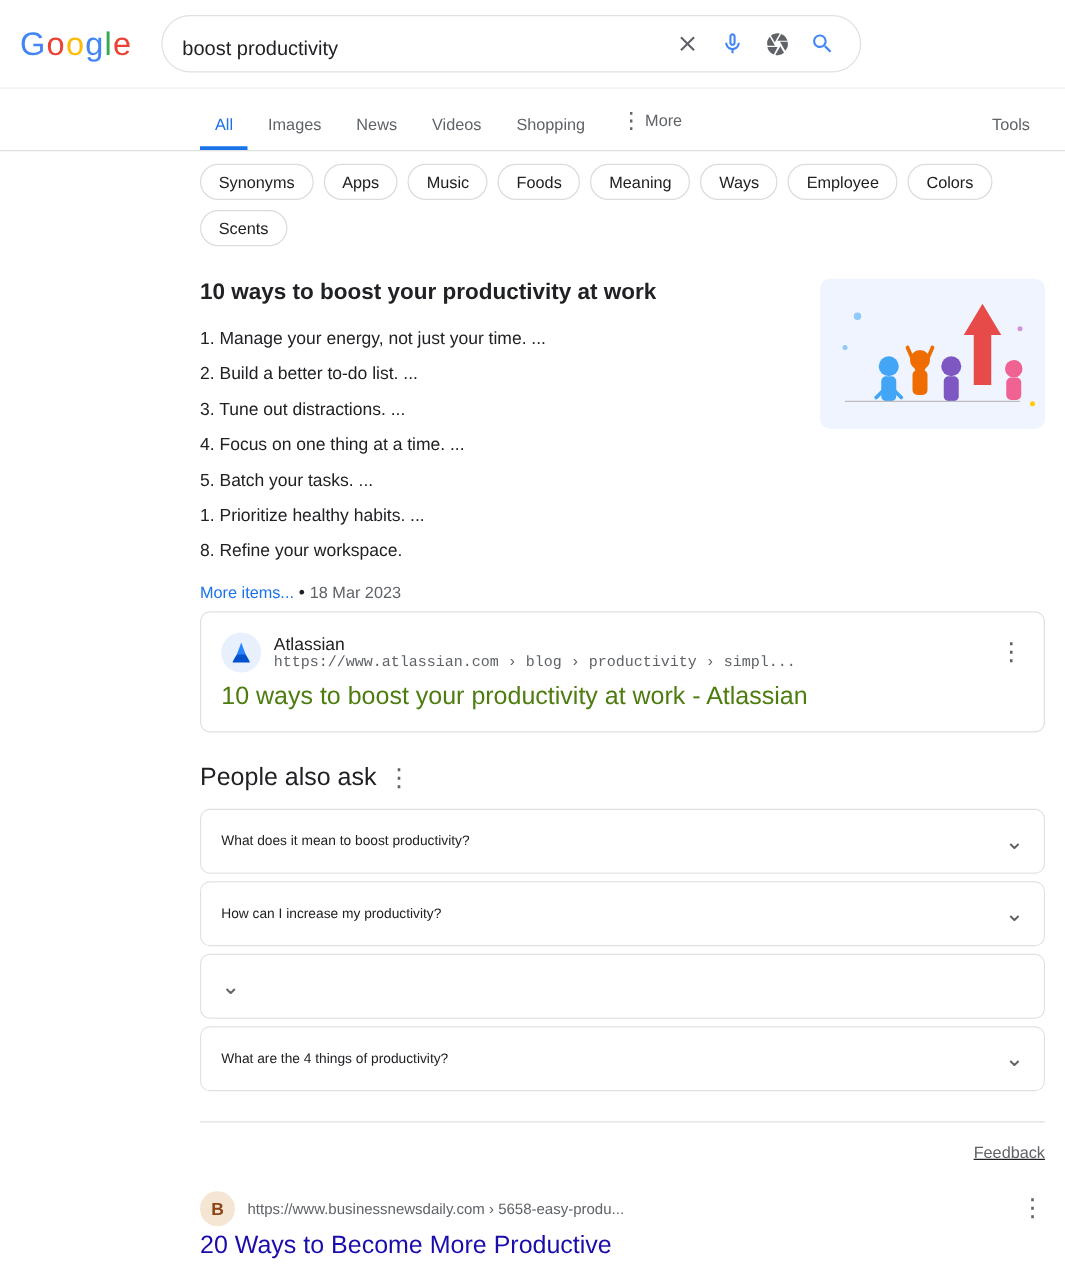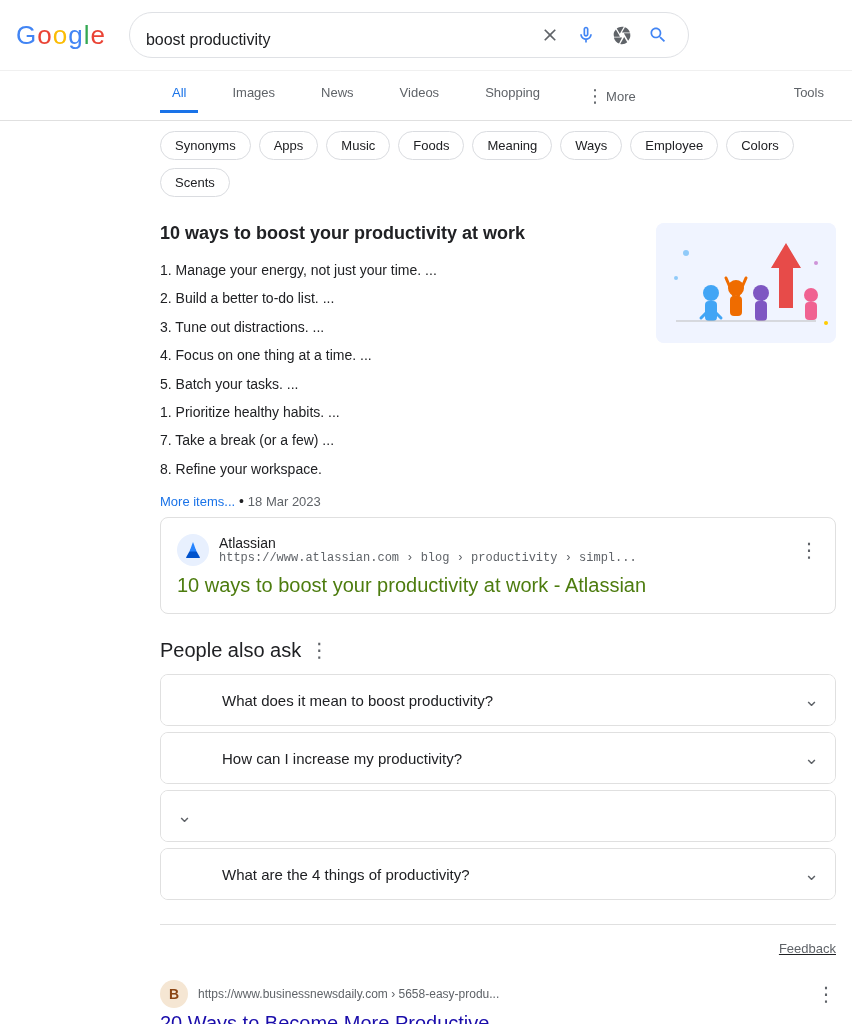--- a/index.html
+++ b/index.html
@@ -12,21 +12,21 @@
     .logo-red { color: #EA4335; }
     .logo-yellow { color: #FBBC05; }
     .logo-green { color: #34A853; }
 
     .search-bar { display: flex; align-items: flex-end; border: 1px solid #dfe1e5; border-radius: 24px; padding: 8px 16px; flex: 1; max-width: 560px; gap: 8px; box-shadow: none; }
     .search-input { border: none; outline: none; flex: 1; font-size: 16px; color: #202124; background: transparent; }
     .search-icons { display: flex; align-items: center; gap: 8px; }
     .search-icon-btn { background: none; border: none; cursor: pointer; padding: 4px; display: flex; align-items: center; }
 
     
-    .nav-tabs { display: flex; align-items: flex-start; padding: 4px 16px 0 160px; border-bottom: 1px solid #e0e0e0; gap: 22px; }
+    .nav-tabs { display: flex; align-items: flex-end; padding: 4px 16px 0 160px; border-bottom: 1px solid #e0e0e0; gap: 4px; }
     .nav-tab { padding: 10px 12px; font-size: 13px; color: #5f6368; cursor: pointer; border-bottom: 3px solid transparent; text-decoration: none; display: flex; align-items: center; gap: 4px; white-space: nowrap; }
     .nav-tab.active { color: #1a73e8; border-bottom: 3px solid #1a73e8; }
     .nav-tab-more { display: flex; align-items: center; gap: 2px; }
     .tools-tab { margin-left: auto; }
 
     
     .filter-chips { display: flex; align-items: center; padding: 10px 16px 10px 160px; gap: 8px; flex-wrap: wrap; }
     .chip { border: 1px solid #dadce0; border-radius: 16px; padding: 6px 14px; font-size: 13px; color: #202124; cursor: pointer; white-space: nowrap; }
 
     
@@ -50,21 +50,21 @@
     .source-meta { flex: 1; }
     .source-name { font-size: 14px; color: #202124; font-weight: 500; }
     .source-url { font-size: 12px; color: #5f6368; font-family: Liberation Mono, monospace; }
     .source-link-title { font-size: 20px; color: #4d7c0f; text-decoration: none; cursor: pointer; }
 
     
     .section-title { font-size: 20px; font-weight: 400; color: #202124; margin-bottom: 12px; display: flex; align-items: center; gap: 8px; }
     .paa-section { margin: 24px 0; }
     .paa-item { border: 1px solid #e0e0e0; border-radius: 8px; margin-bottom: 6px; overflow: hidden; }
     .paa-item-header { display: flex; align-items: center; justify-content: space-between; padding: 14px 16px; cursor: pointer; background: #fff; }
-    .paa-question { font-size: 15px; color: #202124; margin-left: 45px; }
+    .paa-question { font-size: 11px; color: #202124; }
     .chevron-icon { color: #5f6368; font-size: 18px; }
 
     
     .feedback-row { display: flex; justify-content: flex-end; padding: 8px 0; margin-bottom: 16px; text-decoration: underline; }
     .feedback-text { font-size: 13px; color: #5f6368; cursor: pointer; }
 
     
     .result-item { margin-bottom: 24px; }
     .result-source { display: flex; align-items: center; gap: 10px; margin-bottom: 4px; }
     .result-site-icon { width: 28px; height: 28px; border-radius: 50%; display: flex; align-items: center; justify-content: center; font-weight: bold; font-size: 14px; flex-shrink: 0; }
@@ -148,21 +148,20 @@
   <div class="featured-box">
     <div class="featured-content">
       <div class="featured-title">10 ways to boost your productivity at work</div>
       <ul class="featured-list">
         <li>1. Manage your energy, not just your time. ...</li>
         <li>2. Build a better to-do list. ...</li>
         <li>3. Tune out distractions. ...</li>
         <li>4. Focus on one thing at a time. ...</li>
         <li>5. Batch your tasks. ...</li>
         <li>1. Prioritize healthy habits. ...</li>
-        <li>7. Take a break (or a few) ...</li>
         <li>8. Refine your workspace.</li>
       </ul>
       <div style="margin-top: 10px;">
         <a class="more-items-link">More items...</a>
         <span> • </span>
         <span class="date-text">18 Mar 2023</span>
       </div>
     </div>
 
     <div class="featured-image">

